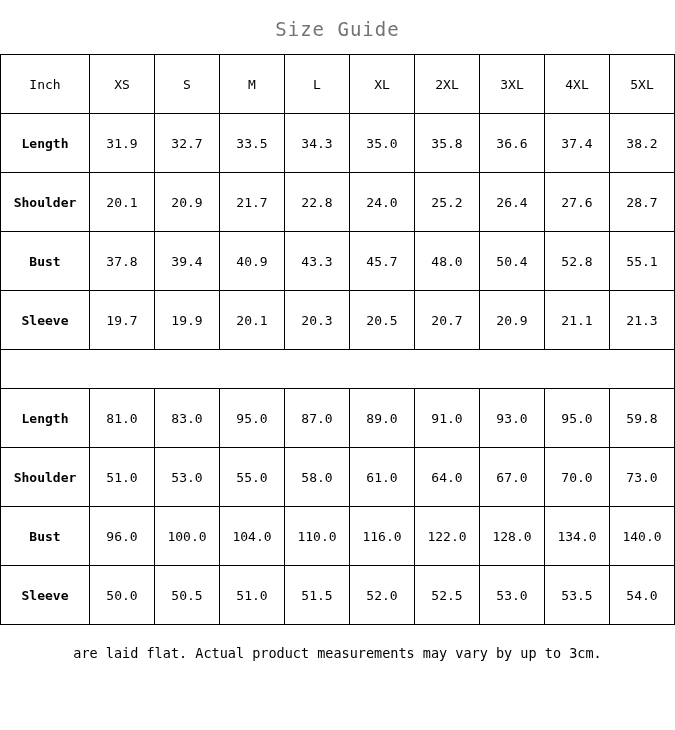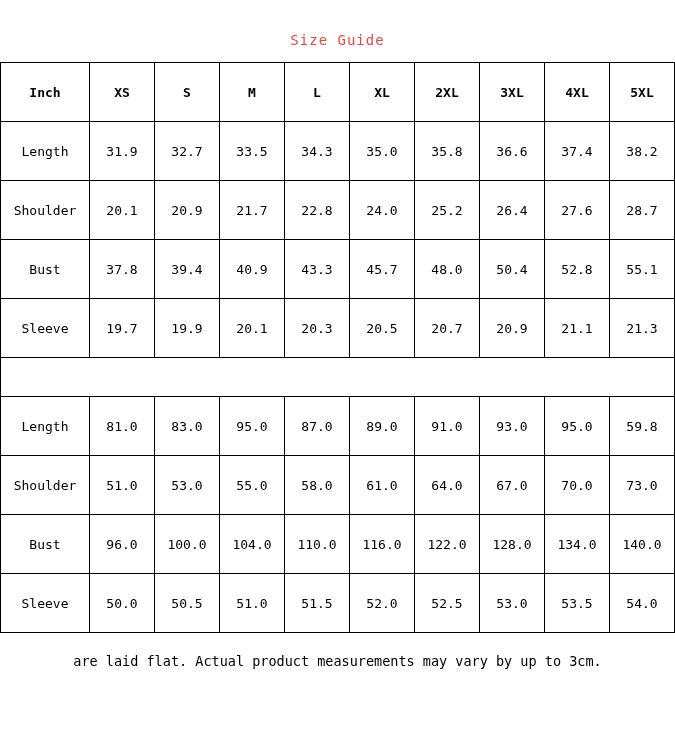--- a/index.html
+++ b/index.html
@@ -16,45 +16,45 @@
   }
   .page {
     width: 675px;
     height: 730px;
     position: relative;
     box-sizing: border-box;
   }
   .title {
     text-align: center;
     font-family: "DejaVu Sans Mono", monospace;
-    font-size: 14px;
+    font-size: 19px;
     letter-spacing: 1px;
-    color: #ef4444;
-    padding-top: 32px;
+    color: #737373;
+    padding-top: 18px;
     padding-bottom: 14px;
   }
   table.size-table {
     border-collapse: collapse;
     width: 675px;
     table-layout: fixed;
   }
   table.size-table td {
     border: 1px solid #000000;
     text-align: center;
     vertical-align: middle;
     height: 56px;
     font-size: 13px;
     font-family: "DejaVu Sans Mono", monospace;
   }
   table.size-table td.hdr {
+    font-weight: normal;
+    font-size: 13px;
+  }
+  table.size-table td.rowlabel {
     font-weight: bold;
-    font-size: 13px;
-  }
-  table.size-table td.rowlabel {
-    font-weight: normal;
     font-size: 13px;
   }
   col.unitcol { width: 89px; }
   col.sizecol { width: 65px; }
   .spacer {
     height: 38px;
     border-left: 1px solid #000;
     border-right: 1px solid #000;
     box-sizing: border-box;
     width: 675px;

